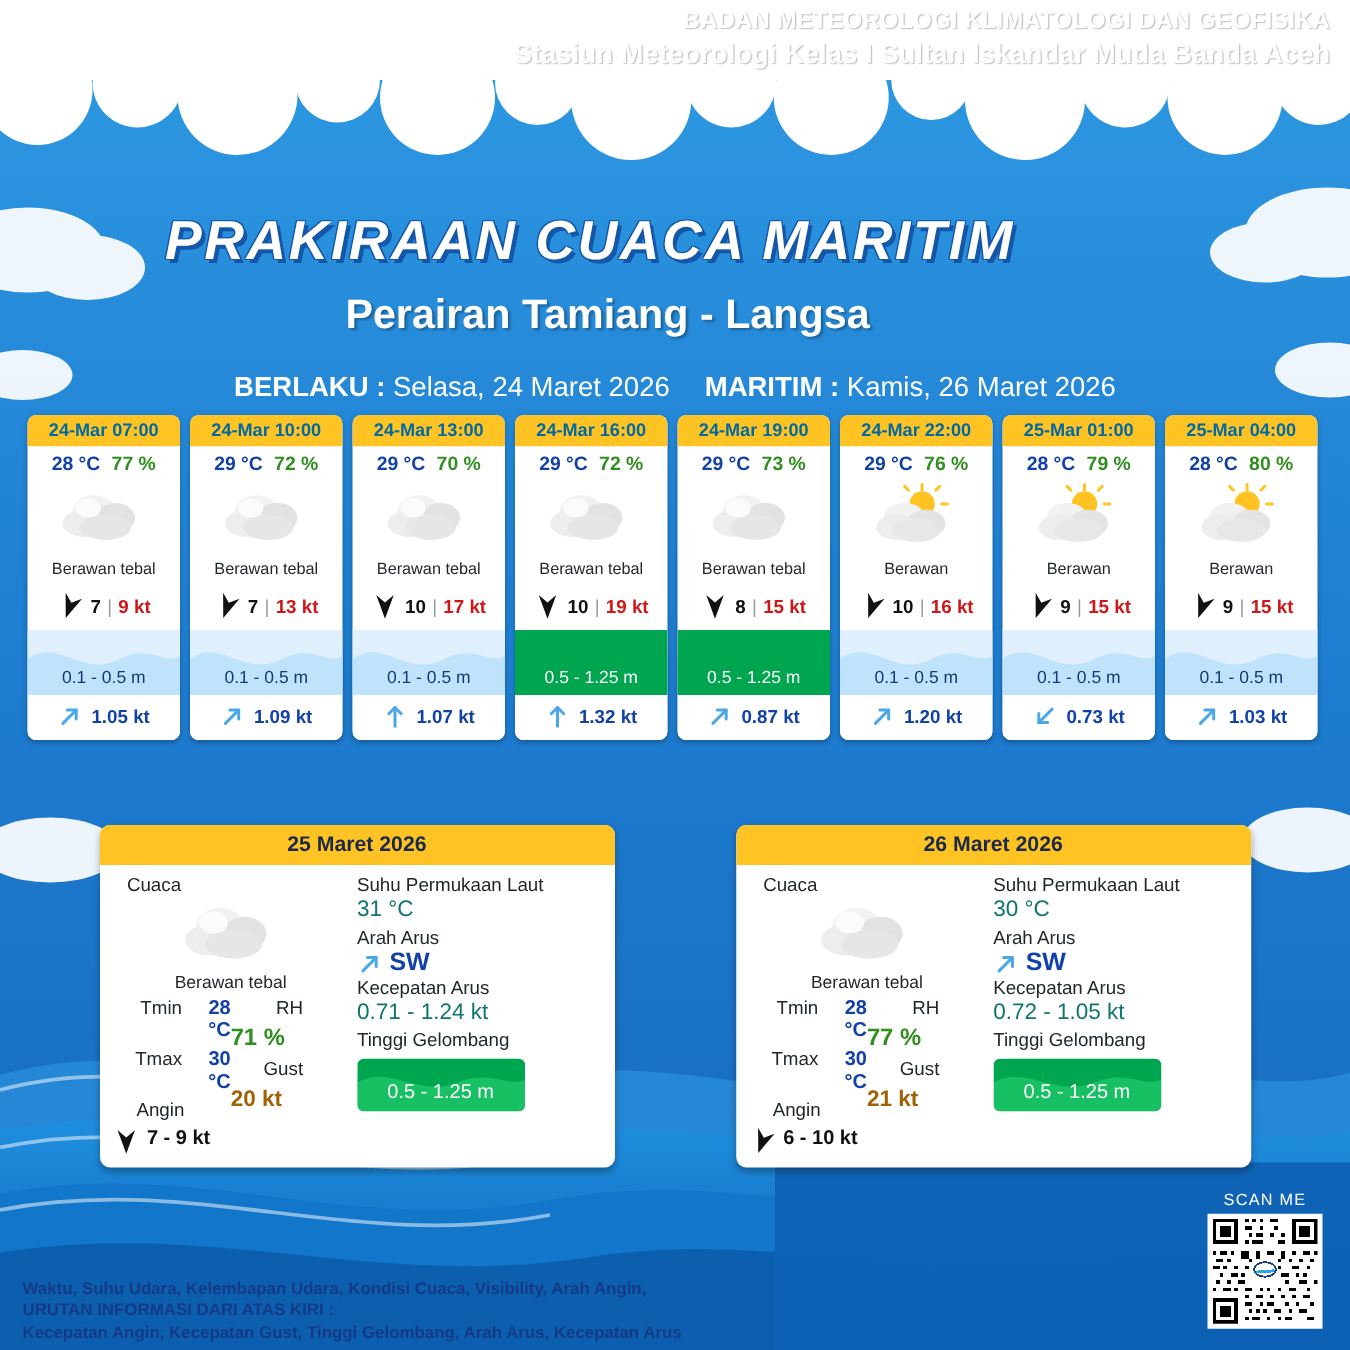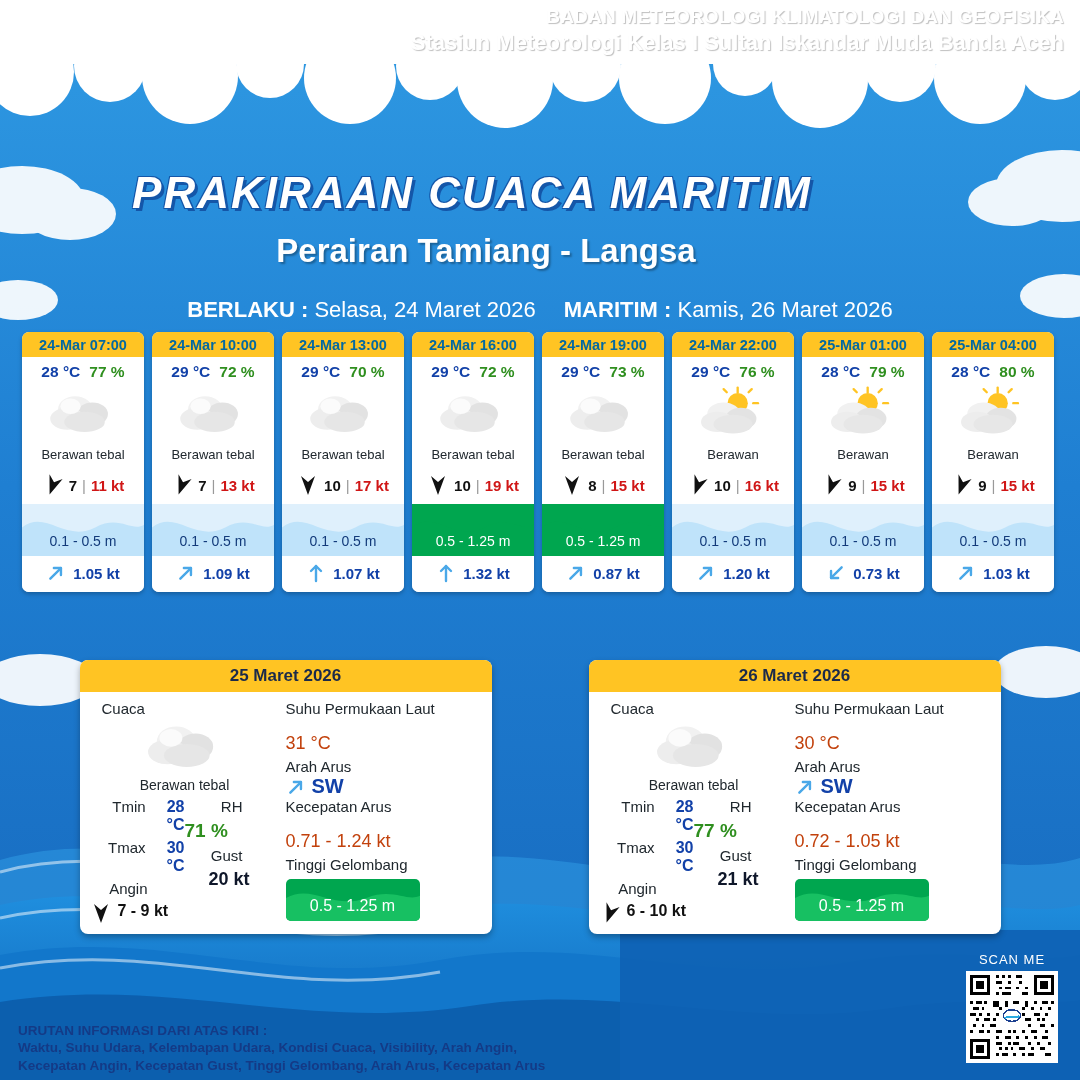--- a/index.html
+++ b/index.html
@@ -119,26 +119,26 @@
   .daily-body { display: flex; padding: 8px 10px 10px; }
   .daily-left { width: 190px; }
   .daily-right { flex: 1; padding-left: 6px; }
   .dl-label { font-size: 15px; color: #20282e; padding-left: 12px; }
   .dl-icon { height: 60px; display: flex; align-items: center; justify-content: center; }
   .dl-cond { font-size: 14px; color: #20282e; text-align: center; }
   .rowline { display: flex; margin-top: 5px; font-size: 15px; }
   .rowline .k { color: #20282e; width: 58px; }
   .rowline .v { font-weight: bold; color: #1241a8; font-size: 16px; }
   .rowline .v.green { color: #2f8f1f; font-size: 19px; }
-  .rowline .v.red { color: #0f172a; font-size: 18px; margin-left: 24px; }
+  .rowline .v.red { color: #a16207; font-size: 18px; }
   .rowline .v.dark { color: #111; }
   .col2 { display: flex; }
   .col2 > div { width: 95px; text-align: right; }
   .dr-label { font-size: 15px; color: #20282e; }
-  .dr-val { font-size: 18px; color: #c2410c; margin-bottom: 4px; margin-top: 16px; }
+  .dr-val { font-size: 18px; color: #0f766e; margin-bottom: 4px; }
   .dr-arus { display: flex; align-items: center; gap: 6px; font-size: 20px; font-weight: bold; color: #1241a8; }
   .wave-badge {
     margin-top: 6px; width: 134px; height: 42px; background: #00a64f;
     border-radius: 5px; color: #fff; font-size: 16px;
     display: flex; align-items: flex-end; justify-content: center; padding-bottom: 6px;
     position: relative; overflow: hidden;
   }
 
   
   .footer-note {
@@ -254,21 +254,21 @@
     </g>
   </svg>
       </div>
     <div class="card-cond">Berawan tebal</div>
     <div class="card-wind">
       <svg width="22" height="22" viewBox="0 0 22 22" style="transform:rotate(200deg)">
     <path d="M11,1 L18,20 L11,14 L4,20 Z" fill="#111"></path>
   </svg>
       <span class="wind-deg">7</span>
       <span class="wind-sep">|</span>
-      <span class="wind-spd">11 kt</span>
+      <span class="wind-spd">9 kt</span>
     </div>
     <div class="card-wave low">
       <svg width="122" height="52" viewBox="0 0 122 52" style="position:absolute;left:0;bottom:0;z-index:1">
     <path d="M0,23.400000000000002 C24.400000000000002,5.2 42.699999999999996,39 73.2,23.400000000000002 C97.60000000000001,10.4 109.8,28.6 122,20.8 L122,52 L0,52 Z" fill="#bfe3fa"></path>
   </svg>
       <span class="wv">0.1 - 0.5 m</span>
     </div>
     <div class="card-curr">
       <svg width="20" height="20" viewBox="0 0 20 20" style="transform:rotate(225deg)">
     <g stroke="#4aa8e8" stroke-width="2.4" fill="none" stroke-linecap="round" stroke-linejoin="round">
@@ -749,22 +749,22 @@
     <path d="M0,18.900000000000002 C26.8,4.2 46.9,31.5 80.39999999999999,18.900000000000002 C107.2,8.4 120.60000000000001,23.1 134,16.8 L134,42 L0,42 Z" fill="#17c062"></path>
   </svg>
           <span style="position:relative;z-index:2">0.5 - 1.25 m</span>
         </div>
       </div>
     </div>
     </div>
   </div>
 
 <div class="footer-note">
+  <div>Waktu, Suhu Udara, Kelembapan Udara, Kondisi Cuaca, Visibility, Arah Angin,</div>
   <div>URUTAN INFORMASI DARI ATAS KIRI :</div>
-  <div>Waktu, Suhu Udara, Kelembapan Udara, Kondisi Cuaca, Visibility, Arah Angin,</div>
   <div>Kecepatan Angin, Kecepatan Gust, Tinggi Gelombang, Arah Arus, Kecepatan Arus</div>
 </div>
 
 <div class="qr-block">
   <div class="qr-label">SCAN ME</div>
   <div class="qr-box">
     <svg viewBox="0 0 29 29" width="84" height="84" shape-rendering="crispEdges">
       <rect width="29" height="29" fill="#fff"></rect>
       <g fill="#000">
         <rect x="0" y="0" width="7" height="7"></rect>

